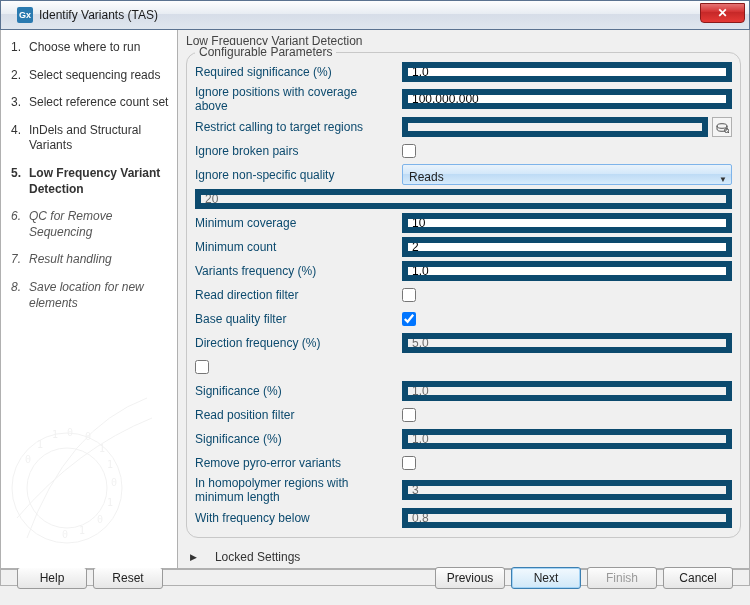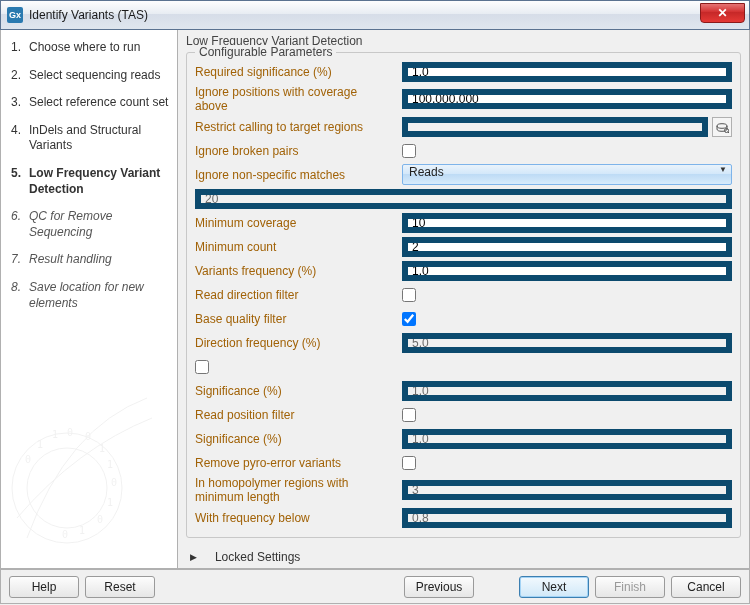--- a/index.html
+++ b/index.html
@@ -10,21 +10,21 @@
     width: 750px;
     height: 605px;
     overflow: hidden;
   }
   .titlebar {
     height: 30px;
     background: linear-gradient(to bottom, #fdfdfe 0%, #e8edf3 45%, #d6dde8 46%, #dfe6ee 100%);
     border: 1px solid #5a7290;
     display: flex;
     align-items: center;
-    padding: 0 0 0 6px;
+    padding: 0 0 0 16px;
     position: relative;
   }
   .titlebar .app-icon {
     width: 16px; height: 16px;
     background: #2a7ab0;
     color: #fff;
     font-size: 9px;
     font-weight: bold;
     display: flex; align-items: center; justify-content: center;
     border-radius: 2px;
@@ -75,42 +75,42 @@
     background: #f0f0f0;
   }
   .section-title {
     padding: 4px 8px 2px 8px;
     color: #444;
     background: #f0f0f0;
   }
   .fieldset {
     margin: 2px 8px 4px 8px;
     border: 1px solid #c8c8c8;
-    border-radius: 3px;
+    border-radius: 12px;
     padding: 8px 8px 6px 8px;
     position: relative;
     background: #f0f0f0;
   }
   .fieldset .legend {
     position: absolute;
     top: -8px; left: 8px;
     background: #f0f0f0;
     padding: 0 4px;
     color: #444;
   }
   .param-row {
     display: flex;
     align-items: center;
     margin-bottom: 3px;
     min-height: 21px;
   }
   .param-row .label {
     width: 207px;
     flex-shrink: 0;
-    color: #a16207;
+    color: #0c4a6e;
     padding-right: 18px;
   }
   .param-row .control {
     flex: 1;
     display: flex;
     align-items: center;
     gap: 2px;
   }
   input[type=text] {
     width: 100%;
@@ -124,21 +124,21 @@
   input[type=text]:disabled {
     background: #f0f0f0;
     color: #6a6a6a;
   }
   .select {
     width: 100%;
     height: 21px;
     border: 1px solid #7eb4ea;
     background: linear-gradient(to bottom, #eaf3fb 0%, #d4e8fa 45%, #bcdaf5 46%, #d7ebfb 100%);
     display: flex;
-    align-items: flex-start;
+    align-items: flex-end;
     justify-content: space-between;
     padding: 0 4px 0 6px;
     color: #222;
     border-radius: 2px;
   }
   .select .arrow { font-size: 8px; color: #333; }
   input[type=checkbox] {
     width: 14px; height: 14px;
   }
   .browse-btn {
@@ -151,27 +151,27 @@
   }
   .locked {
     padding: 8px 8px 4px 12px;
     display: flex;
     align-items: center;
     gap: 18px;
     color: #333;
   }
   .locked .tri { font-size: 9px; }
   .footer {
-    height: 35px;
+    height: 17px;
     border: 1px solid #b0b0b0;
     border-top: 1px solid #b0b0b0;
     background: #f0f0f0;
     display: flex;
     align-items: center;
-    padding: 0 8px;
+    padding: 0 16px;
   }
   .footer .left-btns, .footer .right-btns {
     display: flex; gap: 6px;
   }
   .footer .spacer { flex: 1; }
   .btn {
     min-width: 70px;
     height: 22px;
     border: 1px solid #9a9a9a;
     background: linear-gradient(to bottom, #fdfdfd, #e6e6e6);
@@ -179,21 +179,20 @@
     font-size: 12px;
     font-family: inherit;
     color: #222;
     padding: 0 10px;
     cursor: pointer;
   }
   .btn.default {
     border: 1px solid #3c7fb1;
     box-shadow: 0 0 0 1px #a3d3f5 inset;
     background: linear-gradient(to bottom, #f2f9fe, #d0e8f8);
-    margin-left: 39px;
   }
   .btn:disabled { color: #9a9a9a; cursor: default; }
   .watermark {
     position: absolute;
     bottom: 10px; left: 6px;
     width: 150px; height: 190px;
     opacity: 0.20;
     pointer-events: none;
   }
 </style>
@@ -299,21 +298,21 @@
               </div>
             </div>
           </div>
           <div class="param-row">
             <div class="label">Ignore broken pairs</div>
             <div class="control">
               <input type="checkbox" style="">
             </div>
           </div>
           <div class="param-row">
-            <div class="label">Ignore non-specific matches</div>
+            <div class="label">Ignore non-specific quality</div>
             <div class="control">
               <div class="select">
                 <span>Reads</span>
                 <span class="arrow">▼</span>
               </div>
             </div>
           </div>
           <div class="param-row">
             <div class="control">
               <input type="text" disabled="" value="20" style="">

